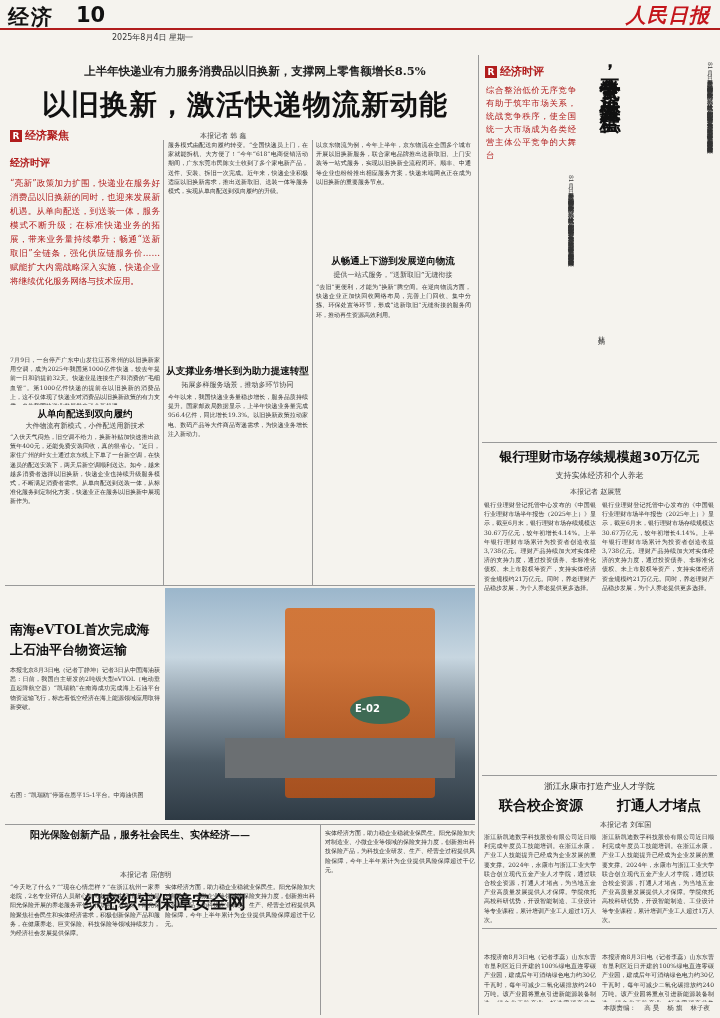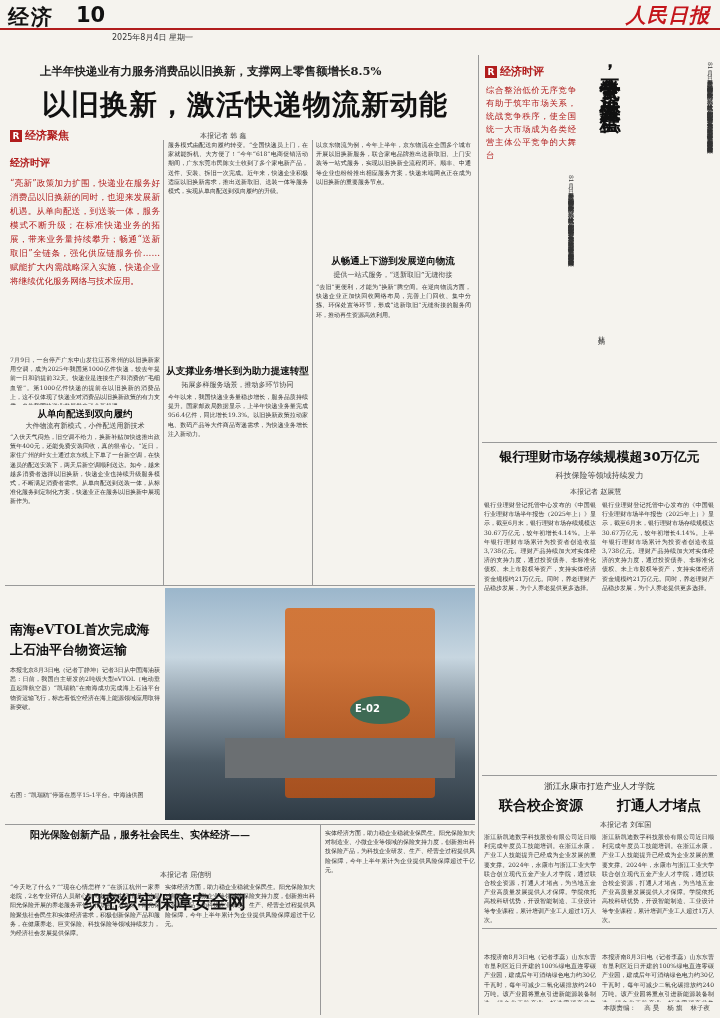--- a/index.html
+++ b/index.html
@@ -8,21 +8,21 @@
   .page { position: absolute; left: 0; top: 0; width: 720px; height: 890px; background: #f5f3ee; }
 
   
   .masthead { position: absolute; left: 0; top: 0; width: 720px; height: 30px; border-bottom: 2px solid #b11d1d; }
   .section-name { position: absolute; left: 8px; top: 3px; font-size: 21px; font-weight: bold; letter-spacing: 2px; color: #111; font-family: "DejaVu Sans", sans-serif; }
   .page-num { position: absolute; left: 76px; top: 3px; font-size: 21px; font-weight: bold; color: #111; font-family: "DejaVu Sans", sans-serif; }
   .masthead-date { position: absolute; left: 112px; top: 12px; font-size: 8px; color: #333; font-family: "DejaVu Sans", sans-serif; margin-top: 20px; }
   .logo { position: absolute; right: 10px; top: 2px; font-size: 20px; font-weight: bold; color: #c4161c; font-style: italic; letter-spacing: 1px; }
 
   
-  .kicker { position: absolute; left: 40px; top: 64px; width: 430px; text-align: left; font-size: 11.5px; font-weight: bold; color: #222; }
+  .kicker { position: absolute; left: 40px; top: 64px; width: 430px; text-align: center; font-size: 11.5px; font-weight: bold; color: #222; }
   .headline { position: absolute; left: 10px; top: 86px; width: 470px; text-align: center; font-size: 28px; font-weight: bold; letter-spacing: 1px; color: #111; font-family: "DejaVu Sans", sans-serif; }
   .byline { position: absolute; font-size: 7px; color: #444; }
 
   .tag { position: absolute; display: flex; align-items: center; gap: 3px; font-size: 11px; font-weight: bold; color: #b11d1d; }
   .tag .r-box { display: inline-block; width: 12px; height: 12px; background: #b11d1d; color: #fff; font-size: 9px; text-align: center; line-height: 12px; font-family: "DejaVu Sans", sans-serif; }
 
   .summary-box { position: absolute; left: 10px; top: 152px; width: 150px; height: 200px; }
   .summary-title { font-size: 10px; font-weight: bold; color: #b11d1d; margin: 4px 0 6px 0; }
   .summary-text { font-size: 8.6px; line-height: 14px; color: #b11d1d; text-align: justify; }
 
@@ -104,39 +104,39 @@
   <div class="photo">
     <div class="rig"></div>
     <div class="deck"></div>
     <div class="heli"></div>
     <span class="hulltxt">E-02</span>
   </div>
 
   <div class="hrule" style="left:5px; top:824px; width:470px;"></div>
   <div class="sub-head" style="left:10px; top:828px; width:310px; font-size:10px; text-align:left;padding-left:20px;">阳光保险创新产品，服务社会民生、实体经济——</div>
   <div class="big-head" style="left:10px; top:890px; width:310px; font-size:18px;">织密织牢保障安全网</div>
-  <div class="byline" style="left:120px; top:870px;margin-left:40px;">本报记者  屈信明</div>
+  <div class="byline" style="left:120px; top:870px;">本报记者  屈信明</div>
   <div class="col" style="left:10px; top:882px; width:150px; height:130px;">“今天吃了什么？”“现在心情怎样？”在浙江杭州一家养老院，2名专业评估人员耐心询问老人的生活情况。这是阳光保险开展的养老服务评估工作场景。近年来，阳光保险聚焦社会民生和实体经济需求，积极创新保险产品和服务，在健康养老、巨灾保险、科技保险等领域持续发力，为经济社会发展提供保障。</div>
   <div class="col" style="left:165px; top:882px; width:150px; height:130px;">实体经济方面，助力稳企业稳就业保民生。阳光保险加大对制造业、小微企业等领域的保险支持力度，创新推出科技保险产品，为科技企业研发、生产、经营全过程提供风险保障，今年上半年累计为企业提供风险保障超过千亿元。</div>
   <div class="vrule" style="left:320px; top:825px; height:190px;"></div>
   <div class="col" style="left:325px; top:828px; width:150px; height:185px;">实体经济方面，助力稳企业稳就业保民生。阳光保险加大对制造业、小微企业等领域的保险支持力度，创新推出科技保险产品，为科技企业研发、生产、经营全过程提供风险保障，今年上半年累计为企业提供风险保障超过千亿元。</div>
 
   <div class="tag" style="left:485px; top:64px;">
     <span class="r-box">R</span>
     <span>经济时评</span>
   </div>
   <div class="summary-text" style="position:absolute; left:486px; top:84px; width:90px; font-size:8.4px; line-height:13px; color:#b11d1d;">综合整治低价无序竞争有助于筑牢市场关系，统战竞争秩序，使全国统一大市场成为各类经营主体公平竞争的大舞台</div>
   <div class="commentary-title">公平竞争，做大外卖“蛋糕”</div>
   <div class="commentary-author">林 娟</div>
   <div class="vert-col" style="left:486px; top:175px; width:90px; height:260px;">8月1日，三大外卖平台发声，共同作出不再参与无序竞争的承诺。外卖行业内部竞争激烈，补贴战、价格战此起彼伏，商家利润空间被压缩，消费者权益受到影响。综合整治低价无序竞争，有助于规范市场秩序，引导平台企业回归理性竞争，在服务质量和创新能力上比拼，推动外卖行业健康可持续发展。</div>
   <div class="vert-col" style="left:612px; top:62px; width:103px; height:375px;">8月1日，三大外卖平台发声，共同作出不再参与无序竞争的承诺。外卖行业内部竞争激烈，补贴战、价格战此起彼伏，商家利润空间被压缩，消费者权益受到影响。综合整治低价无序竞争，有助于规范市场秩序，引导平台企业回归理性竞争，在服务质量和创新能力上比拼，推动外卖行业健康可持续发展。</div>
 
   <div class="hrule" style="left:482px; top:442px; width:235px;"></div>
   <div class="big-head" style="left:482px; top:448px; width:235px; font-size:13px;">银行理财市场存续规模超30万亿元</div>
-  <div class="sub-deck" style="left:482px; top:470px; width:235px; font-size:8px;">科技保险等领域持续发力</div>
+  <div class="sub-deck" style="left:482px; top:470px; width:235px; font-size:8px;">支持实体经济和个人养老</div>
   <div class="byline" style="left:570px; top:487px;">本报记者  赵展慧</div>
   <div class="col" style="left:484px; top:500px; width:112px; height:270px;">银行业理财登记托管中心发布的《中国银行业理财市场半年报告（2025年上）》显示，截至6月末，银行理财市场存续规模达30.67万亿元，较年初增长4.14%。上半年银行理财市场累计为投资者创造收益3,738亿元。理财产品持续加大对实体经济的支持力度，通过投资债券、非标准化债权、未上市股权等资产，支持实体经济资金规模约21万亿元。同时，养老理财产品稳步发展，为个人养老提供更多选择。</div>
   <div class="col" style="left:602px; top:500px; width:112px; height:270px;">银行业理财登记托管中心发布的《中国银行业理财市场半年报告（2025年上）》显示，截至6月末，银行理财市场存续规模达30.67万亿元，较年初增长4.14%。上半年银行理财市场累计为投资者创造收益3,738亿元。理财产品持续加大对实体经济的支持力度，通过投资债券、非标准化债权、未上市股权等资产，支持实体经济资金规模约21万亿元。同时，养老理财产品稳步发展，为个人养老提供更多选择。</div>
 
   <div class="hrule" style="left:482px; top:775px; width:235px;"></div>
   <div class="sub-deck" style="left:482px; top:781px; width:235px; font-size:8.5px; color:#222;">浙江永康市打造产业人才学院</div>
   <div class="big-head" style="left:486px; top:797px; width:110px; font-size:14px;text-align:center;">联合校企资源</div>
   <div class="big-head" style="left:604px; top:797px; width:110px; font-size:14px;">打通人才堵点</div>
   <div class="byline" style="left:600px; top:820px;">本报记者  刘军国</div>
   <div class="col" style="left:484px; top:832px; width:112px; height:92px;">浙江新凯迪数字科技股份有限公司近日顺利完成年度员工技能培训。在浙江永康，产业工人技能提升已经成为企业发展的重要支撑。2024年，永康市与浙江工业大学联合创立现代五金产业人才学院，通过联合校企资源，打通人才堵点，为当地五金产业高质量发展提供人才保障。学院依托高校科研优势，开设智能制造、工业设计等专业课程，累计培训产业工人超过1万人次。</div>

